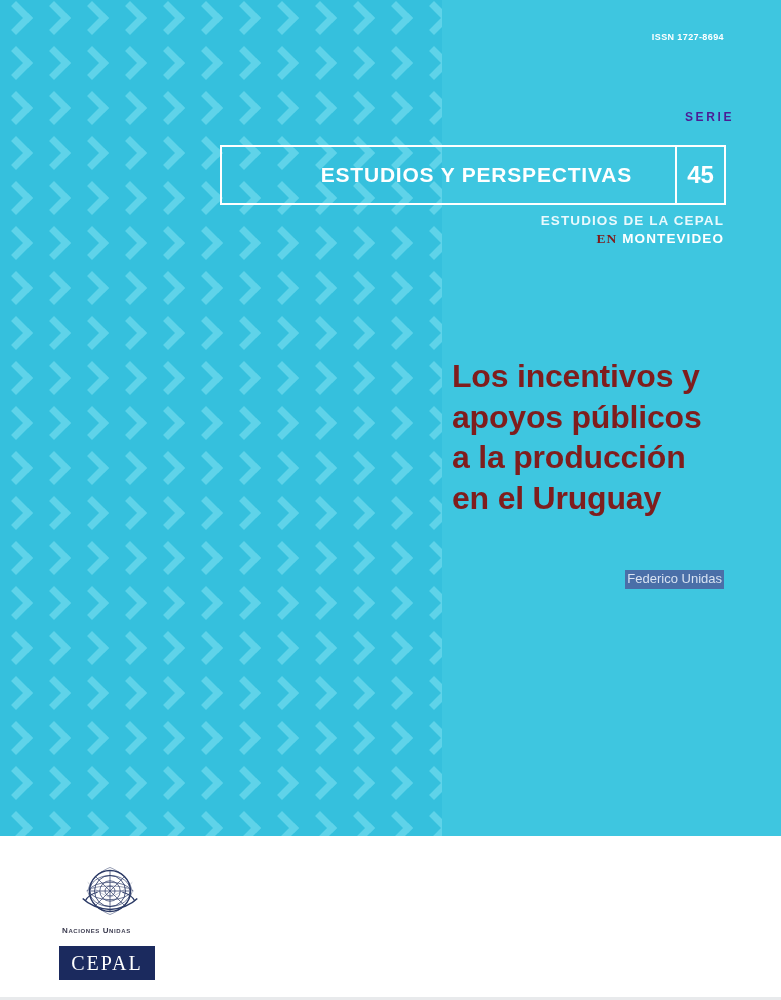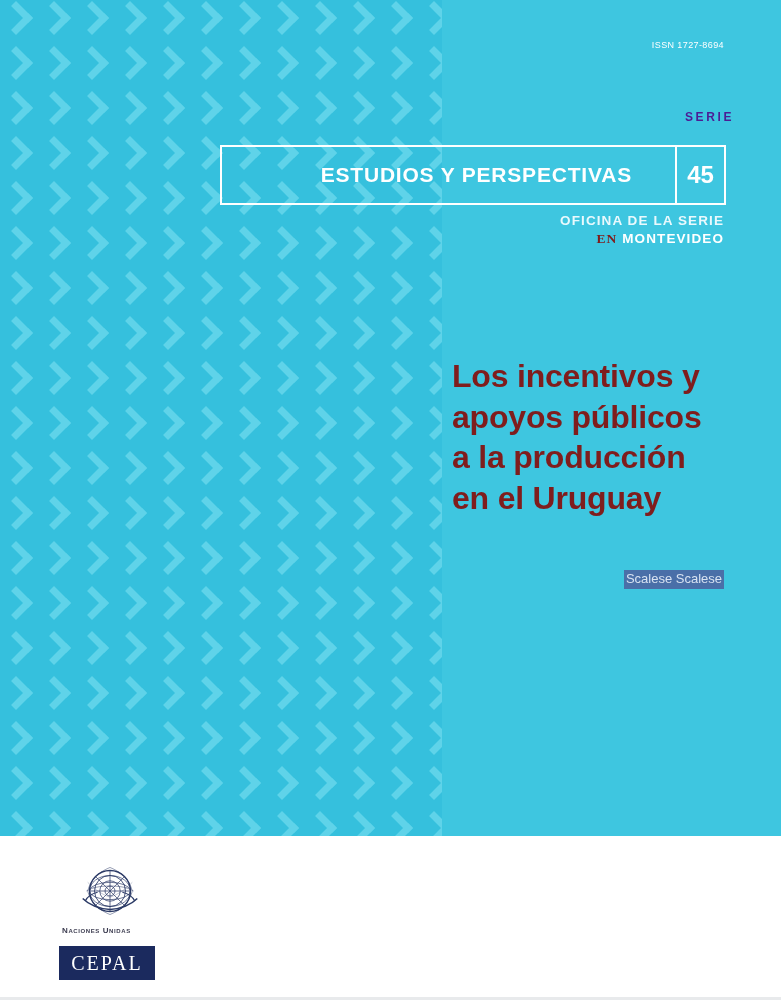--- a/index.html
+++ b/index.html
@@ -67,24 +67,23 @@
     left: 442px; top: 0;
     width: 339px;
     height: 836px;
   }
 
   .issn {
     position: absolute;
     right: 57px;
     top: 32px;
     font-size: 9px;
-    font-weight: normal;
+    font-weight: bold;
     color: #ffffff;
     letter-spacing: 0.4px;
-    margin-top: 8px;
   }
 
   .serie-label {
     position: absolute;
     right: 47px;
     top: 110px;
     font-size: 12px;
     font-weight: bold;
     color: #4c1d95;
     letter-spacing: 2.6px;
@@ -501,31 +500,31 @@
         </div>
       </div>
 
     <div class="right-col">
 
       <div class="issn">ISSN 1727-8694</div>
 
       <div class="serie-label">SERIE</div>
 
       <div class="office">
-        <div class="line1">OFICINA DE LA SERIE</div>
+        <div class="line1">ESTUDIOS DE LA CEPAL</div>
         <div>
           <span class="en">EN</span>
           <span class="city">MONTEVIDEO</span>
         </div>
       </div>
 
       <div class="doc-title">Los incentivos y apoyos públicos a la producción en el Uruguay</div>
 
       <div class="authors">
-        <div><span class="author-2">Scalese Scalese</span></div>
+        <div><span class="author-2">Federico Unidas</span></div>
       </div>
 
     </div>
 
     <div class="series-box">
       <div class="series-title">ESTUDIOS Y PERSPECTIVAS</div>
       <div class="series-number">45</div>
     </div>
 
   </div>

